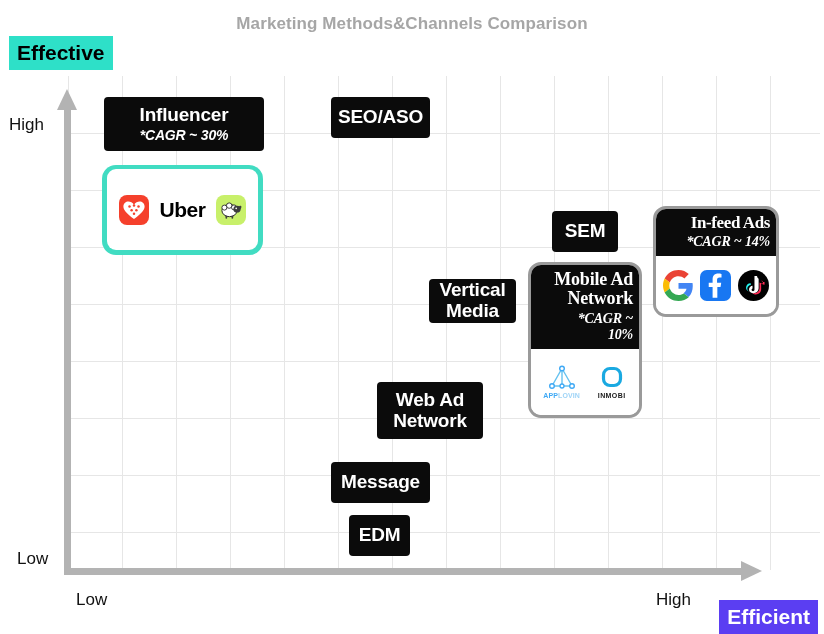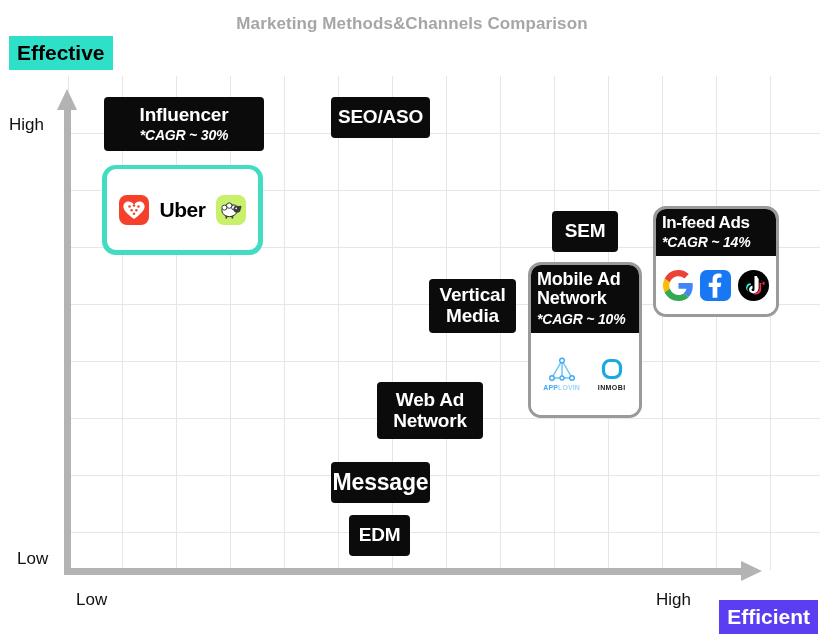--- a/index.html
+++ b/index.html
@@ -157,22 +157,23 @@
     background: #ffffff;
     border: 3px solid #9a9a9a;
     box-sizing: border-box;
     overflow: hidden;
     display: flex;
     flex-direction: column;
   }
   .logo-card-head {
     background: #0b0b0b;
     color: #ffffff;
-    text-align: left;
-    padding: 5px 6px 6px 6px;
+    text-align: right;
+    padding: 5px 6px 6px 19px;
+    font-family: Liberation Serif, serif;
   }
   .logo-card-strip {
     flex: 1;
     background: #ffffff;
     display: flex;
     align-items: center;
     justify-content: space-around;
     padding: 0 4px;
   }
 
@@ -362,21 +363,21 @@
       <svg width="31" height="31" viewBox="0 0 32 32">
         <circle cx="16" cy="16" r="16" fill="#010101"></circle>
         <path fill="#25F4EE" d="M13.2 12.9v2.6c-2 .1-3.6 1.8-3.6 3.8 0 1.2.6 2.3 1.5 3-1.6-.6-2.8-2.2-2.8-4 0-2.5 2-4.5 4.5-4.5l.4.1z"></path>
         <path fill="#FE2C55" d="M22.6 10.3c.9.6 2 1 3.1 1v2.6c-1.3 0-2.5-.4-3.5-1v5.6c0 3-2.4 5.4-5.4 5.4-.8 0-1.6-.2-2.3-.5 1 1.2 2.4 1.9 4 1.9 3 0 5.4-2.4 5.4-5.4V14c1 .7 2.2 1.1 3.5 1.1v-2.6c-.7 0-1.3-.1-1.9-.4"></path>
         <path fill="#ffffff" d="M21.3 9v9.5c0 3-2.4 5.4-5.4 5.4-1.1 0-2.2-.3-3-.9-.9-.7-1.5-1.8-1.5-3 0-2 1.6-3.7 3.6-3.8v2.8c-.6.2-1 .8-1 1.4 0 .8.7 1.5 1.5 1.5s1.5-.7 1.5-1.5V6.1h2.7c0 .3 0 .5.1.8.2 1 .8 1.9 1.7 2.4-.1-.1-.2-.2-.2-.3z"></path>
       </svg>
     </span>
   </div>
 </div>
 
-<div class="item-box" id="box-vertical-media" style="left:429px; top:279px; width:87px; height:54px;">
+<div class="item-box" id="box-vertical-media" style="left:429px; top:279px; width:87px; height:44px;">
   <div class="item-title" style="font-size:19px;">Vertical</div>
   <div class="item-title" style="font-size:19px;">Media</div>
 </div>
 
 <div class="logo-card" id="card-mobile-ad-network" style="left:528px; top:262px; width:114px; height:156px;">
   <div class="logo-card-head">
     <div class="item-title" style="font-size:18px;">Mobile Ad</div>
     <div class="item-title" style="font-size:18px;">Network</div>
     <div class="item-cagr">*CAGR ~ 10%</div>
   </div>
@@ -402,18 +403,18 @@
     </span>
   </div>
 </div>
 
 <div class="item-box" id="box-web-ad-network" style="left:377px; top:382px; width:106px; height:57px;">
   <div class="item-title" style="font-size:19px;">Web Ad</div>
   <div class="item-title" style="font-size:19px;">Network</div>
 </div>
 
 <div class="item-box" id="box-message" style="left:331px; top:462px; width:99px; height:41px;">
-  <div class="item-title" style="font-size:23px;">Message</div>
+  <div class="item-title" style="font-size:19px;">Message</div>
 </div>
 
 <div class="item-box" id="box-edm" style="left:349px; top:515px; width:61px; height:41px;">
   <div class="item-title" style="font-size:19px;">EDM</div>
 </div>
 
 </body></html>

